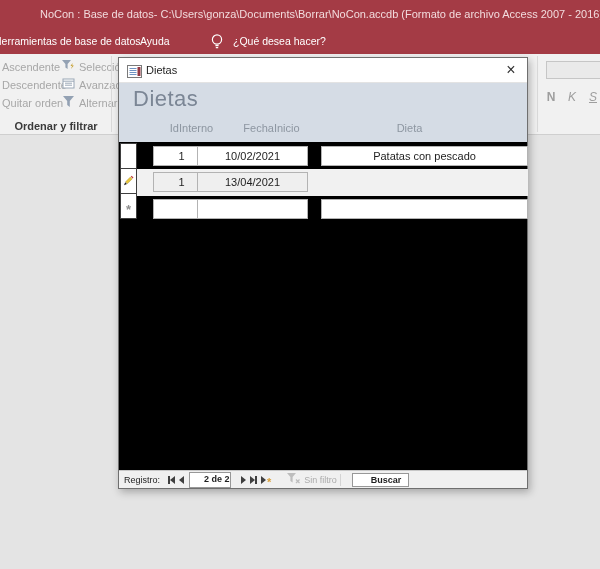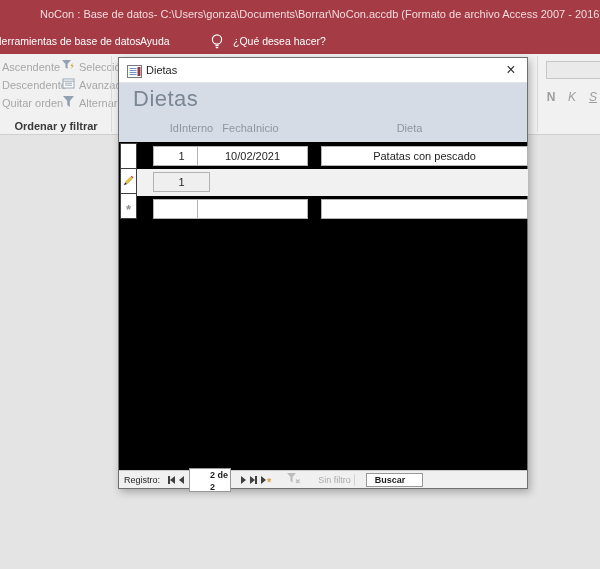--- a/index.html
+++ b/index.html
@@ -44,21 +44,21 @@
   .win-title { position:absolute; left:27px; top:0; line-height:25px; font-size:11px; color:#1E1E1E; }
   .win-icon { position:absolute; left:8px; top:6px; }
   .win-close { position:absolute; right:6px; top:1px; width:20px; height:22px; text-align:center;
     font-size:16px; line-height:22px; color:#333; cursor:default; }
 
   .band { position:absolute; left:0; top:25px; width:100%; height:59px; background:#D5DCE5; }
   .band-title { position:absolute; left:14px; top:3px; font-size:22px; font-weight:300; color:#7B8695; letter-spacing:0.5px; }
 
   .colhdr { position:absolute; top:64px; font-size:11px; color:#8D96A1; text-align:center; }
   .hdr-c1 { left:34px;  width:57px;margin-left:10px; }
-  .hdr-c2 { left:86px;  width:91px; }
+  .hdr-c2 { left:107px;  width:91px; }
   .hdr-c3 { left:187px; width:207px; }
 
   .sel-strip { position:absolute; left:1px; top:85px; width:17px; }
   .sel-cell { width:17px; height:26px; background:#FFFFFF; border:1px solid #3E3E3E; margin-top:-1px;
     display:flex; align-items:center; justify-content:center; }
   .sel-cell:first-child { margin-top:0; }
   .sel-star { font-size:13px; font-weight:bold; color:#8F8F8F; line-height:8px; padding-top:7px; }
 
   .stripe2 { position:absolute; left:18px; top:111px; width:391px; height:27px; background:#F1F1F1; }
 
@@ -70,27 +70,27 @@
   .fc3 { left:202px; width:207px; }
 
   
   .navbar { position:absolute; left:0; bottom:0; width:100%; height:18px; background:#F0F0F0;
     border-top:1px solid #C6C6C6; display:flex; align-items:center; font-size:9px; color:#1E1E1E; }
   .nav-label { margin-left:5px; white-space:nowrap; }
   .nav-btn { display:flex; align-items:center; justify-content:center; height:14px; padding:0 2px; }
   .tri-l { width:0; height:0; border-top:4px solid transparent; border-bottom:4px solid transparent; border-right:5px solid #3F3F3F; }
   .tri-r { width:0; height:0; border-top:4px solid transparent; border-bottom:4px solid transparent; border-left:5px solid #3F3F3F; }
   .vbar  { width:2px; height:8px; background:#3F3F3F; }
-  .pos-box { margin-left:3px; width:42px; height:24px; background:#FFFFFF; border:1px solid #989898;
-    font-weight:bold; line-height:12px; padding-left:20px; }
+  .pos-box { margin-left:3px; width:42px; height:16px; background:#FFFFFF; border:1px solid #989898;
+    font-weight:bold; line-height:12px; padding-left:14px; }
   .new-star { color:#D9A13C; font-weight:bold; font-size:11px; line-height:6px; padding-top:5px; margin-left:1px; }
   .nav-sep { width:1px; height:12px; background:#D4D4D4; margin:0 3px; }
-  .sinfiltro { display:flex; align-items:center; gap:17px; color:#ABABAB; margin-left:14px; white-space:nowrap; }
+  .sinfiltro { display:flex; align-items:center; gap:3px; color:#ABABAB; margin-left:14px; white-space:nowrap; }
   .search-box { margin-left:8px; width:57px; height:14px; background:#FFFFFF; border:1px solid #989898;
-    font-weight:bold; line-height:12px; padding-left:8px; color:#1E1E1E; }
+    font-weight:bold; line-height:12px; padding-left:18px; color:#1E1E1E; }
 </style>
 </head>
 <body>
 
 <div class="screen">
 
   <div class="titlebar">
     <div class="titlebar-text">NoCon : Base de datos- C:\Users\gonza\Documents\Borrar\NoCon.accdb (Formato de archivo Access 2007 - 2016)  -  Access</div>
   </div>
 
@@ -194,20 +194,21 @@
       <div class="sel-cell">
         <span class="sel-star">*</span>
       </div>
     </div>
 
     <div class="field fr1 fc1">1</div>
     <div class="field fr1 fc2">10/02/2021</div>
     <div class="field fr1 fc3">Patatas con pescado</div>
 
     <div class="field fr2 fc1">1</div>
+    <div class="field fr2 fc2">13/04/2021</div>
 
     <div class="field fr3 fc1"></div>
     <div class="field fr3 fc2"></div>
     <div class="field fr3 fc3"></div>
 
     <div class="navbar">
       <span class="nav-label">Registro:</span>
       <span class="nav-btn" style="margin-left:6px;">
         <span class="vbar"></span>
           <span class="tri-l"></span>

